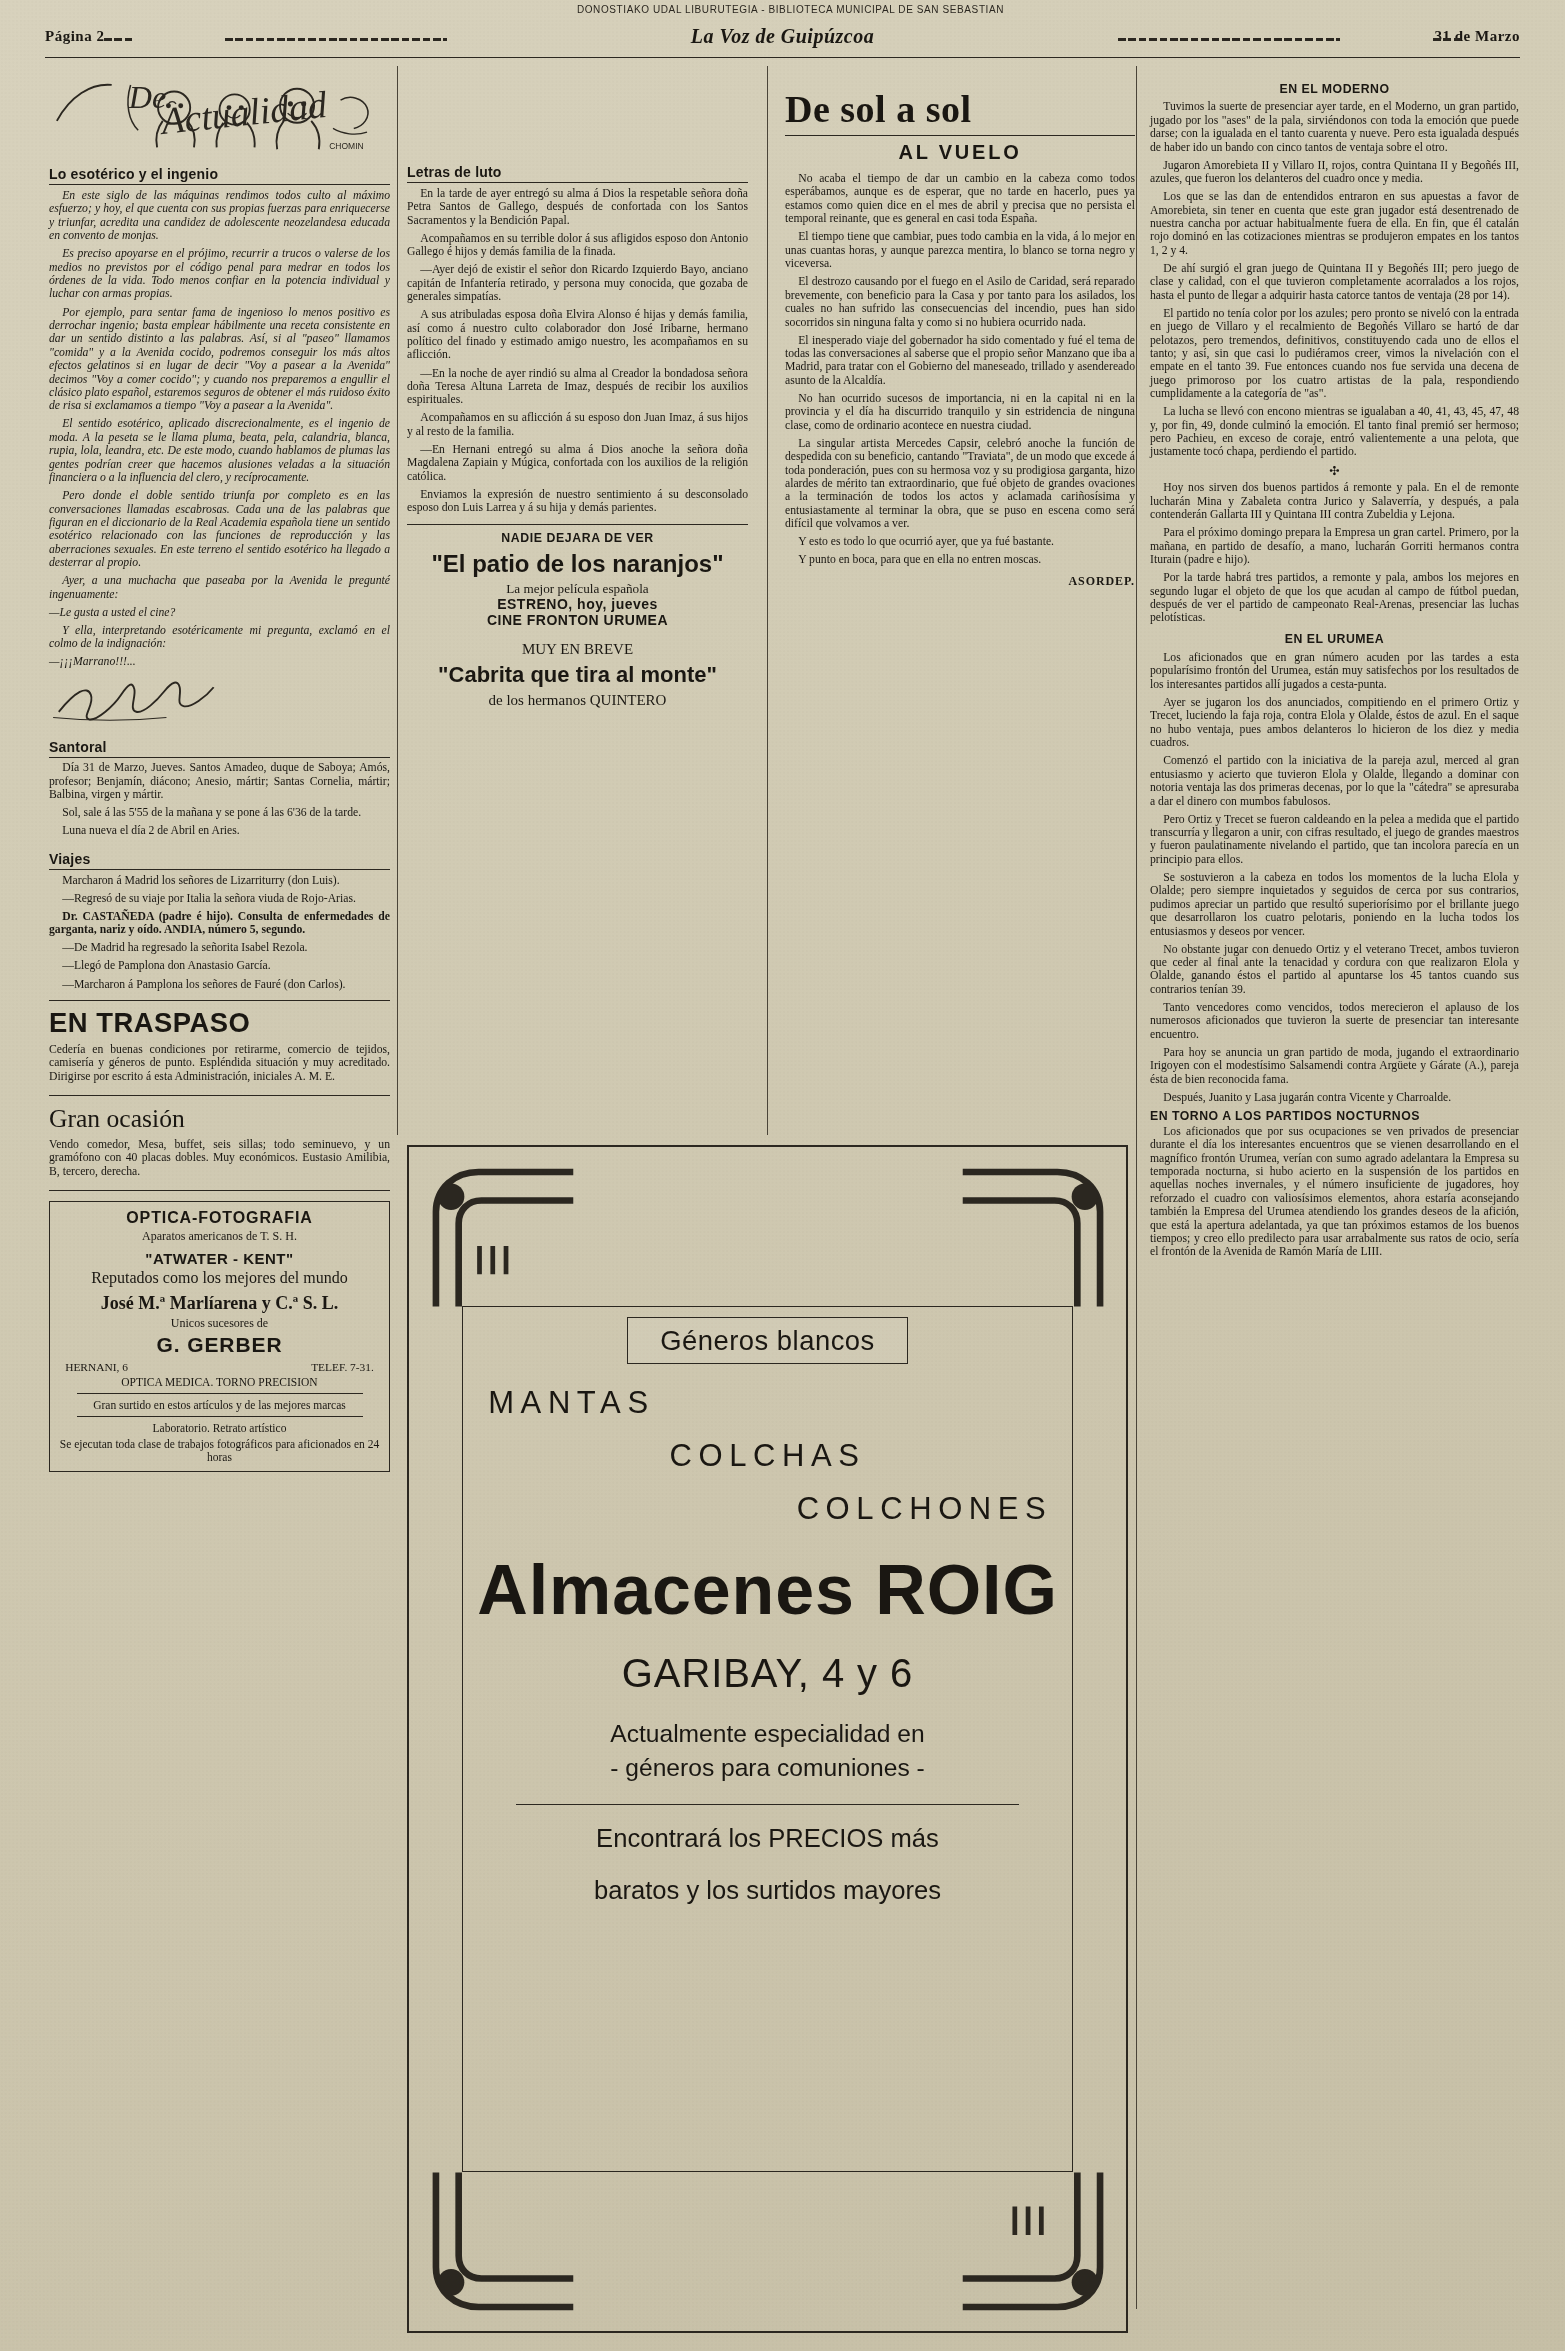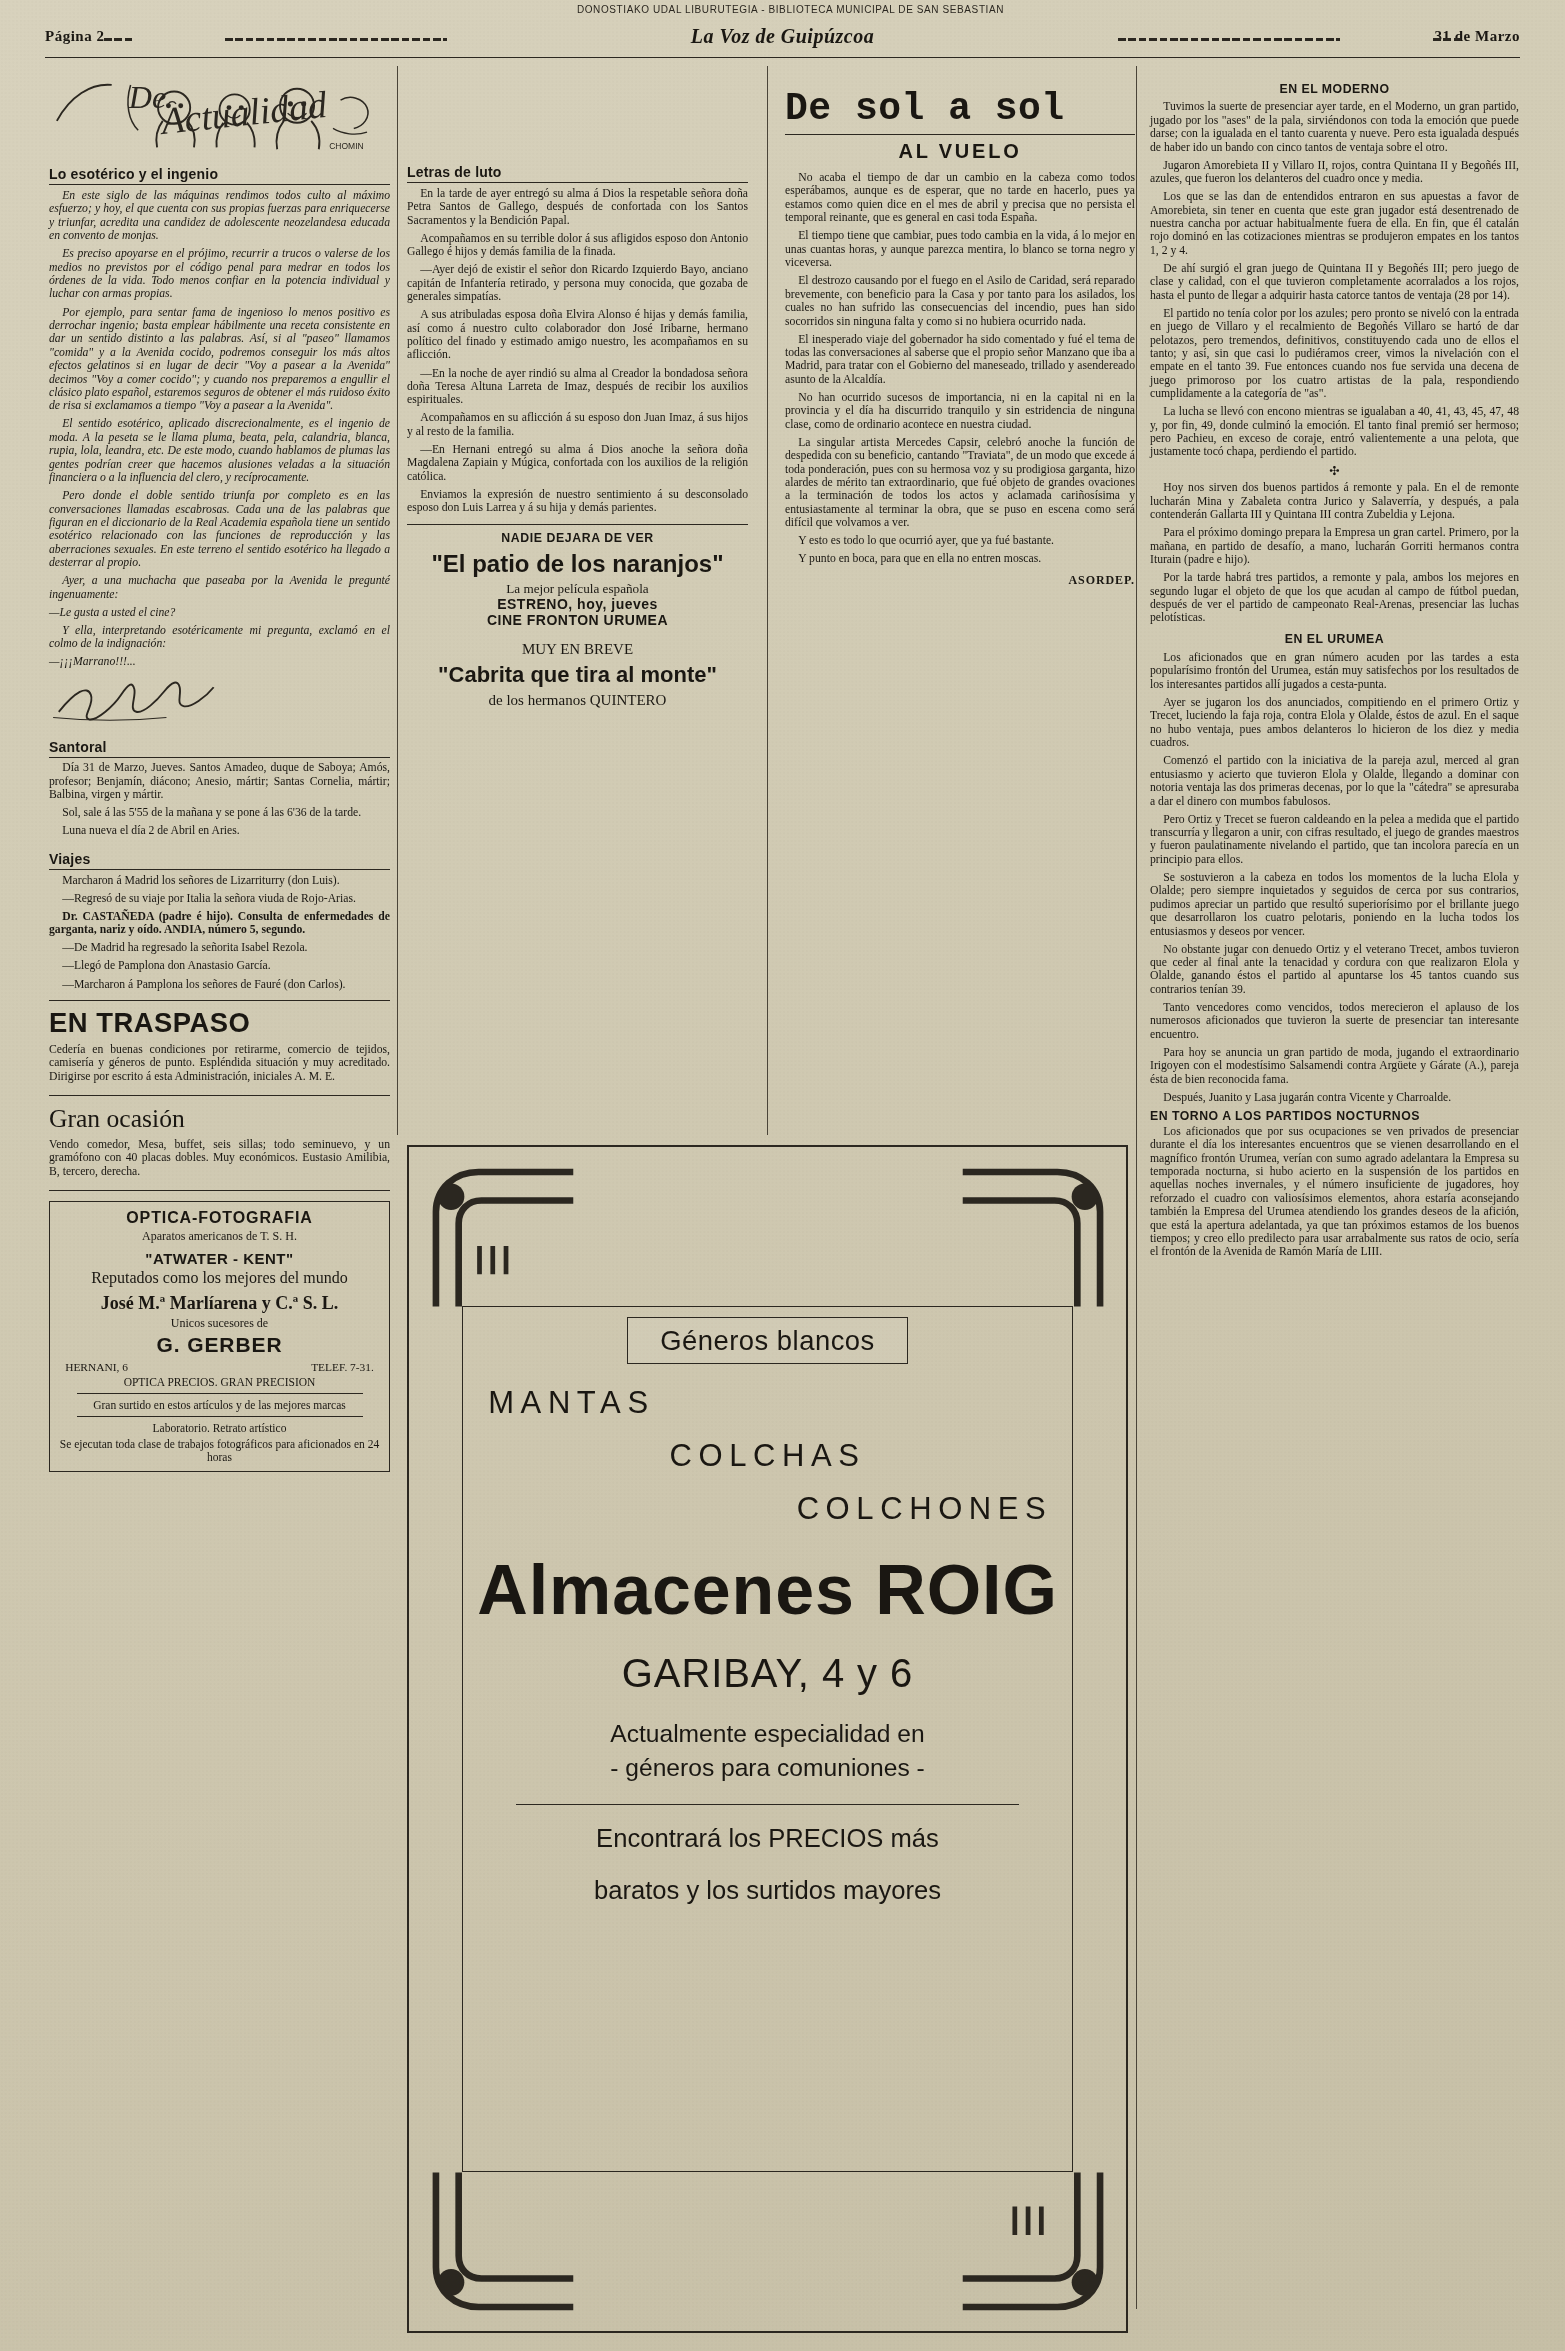--- a/index.html
+++ b/index.html
@@ -64,21 +64,21 @@
   .ad-optica hr{border:none;border-top:0.9px solid #2b2720;margin:4.7px 17px;}
   
   .ann{border-top:1.9px solid #2b2720;margin-top:9.5px;padding-top:5.7px;text-align:center;}
   .ann .small{font-family:"Liberation Sans",sans-serif;font-size:12.3px;font-weight:bold;letter-spacing:0.6px;}
   .ann .big{font-family:"Liberation Sans",sans-serif;font-size:24px;font-weight:bold;margin:4.7px 0 3.8px;}
   .ann .mid{font-size:13.2px;line-height:15px;}
   .ann .bold{font-family:"Liberation Sans",sans-serif;font-size:14px;font-weight:bold;letter-spacing:0.5px;}
   .ann2{margin-top:13.2px;text-align:center;}
   .ann2 .big{font-family:"Liberation Sans",sans-serif;font-size:22px;font-weight:bold;margin:3.8px 0;}
   
-  .desol{font-family:Liberation Mono, monospace;font-size:38px;font-weight:bold;letter-spacing:0.5px;
+  .desol{font-family:Liberation Serif, serif;font-size:38px;font-weight:bold;letter-spacing:0.5px;
       border-bottom:1.9px solid #2b2720;padding-bottom:3.8px;margin-bottom:5.7px;}
   .alvuelo{font-family:"Liberation Sans",sans-serif;font-size:20px;font-weight:bold;text-align:center;letter-spacing:2.8px;margin-bottom:7.6px;}
   .sign-r{text-align:right;font-size:12px;font-weight:bold;letter-spacing:0.9px;margin-top:7.6px;}
   
   .dhora{position:relative;height:64px;}
   .dhora .txt{position:absolute;left:76px;top:3.8px;font-family:"Liberation Serif",serif;
       font-size:32px;font-weight:bold;letter-spacing:0.9px;line-height:28px;}
   h3.sub{font-family:"Liberation Sans",sans-serif;font-size:12.3px;font-weight:bold;
       text-align:center;letter-spacing:0.5px;margin:7.6px 0 4.7px;}
   .dot{text-align:center;font-size:12.3px;margin:2.8px 0;}
@@ -207,21 +207,21 @@
       <div class="l2">Aparatos americanos de T. S. H.</div>
       <div class="l3">"ATWATER - KENT"</div>
       <div class="l4">Reputados como los mejores del mundo</div>
       <div class="l5">José M.ª Marlíarena y C.ª S. L.</div>
       <div class="l6">Unicos sucesores de</div>
       <div class="l7">G. GERBER</div>
       <div class="l8">
         <span>HERNANI, 6</span>
         <span>TELEF. 7-31.</span>
       </div>
-      <div class="l9">OPTICA PRECIOS. GRAN PRECISION</div>
+      <div class="l9">OPTICA MEDICA. TORNO PRECISION</div>
       <hr>
       <div class="l9">Gran surtido en estos artículos y de las mejores marcas</div>
       <hr>
       <div class="l9">Laboratorio. Retrato artístico</div>
       <div class="l9">Se ejecutan toda clase de trabajos fotográficos para aficionados en 24 horas</div>
     </div>
   </div>
 
   <div class="col c2" style="top:151px;">
     <h2 class="sec">Letras de luto</h2>

